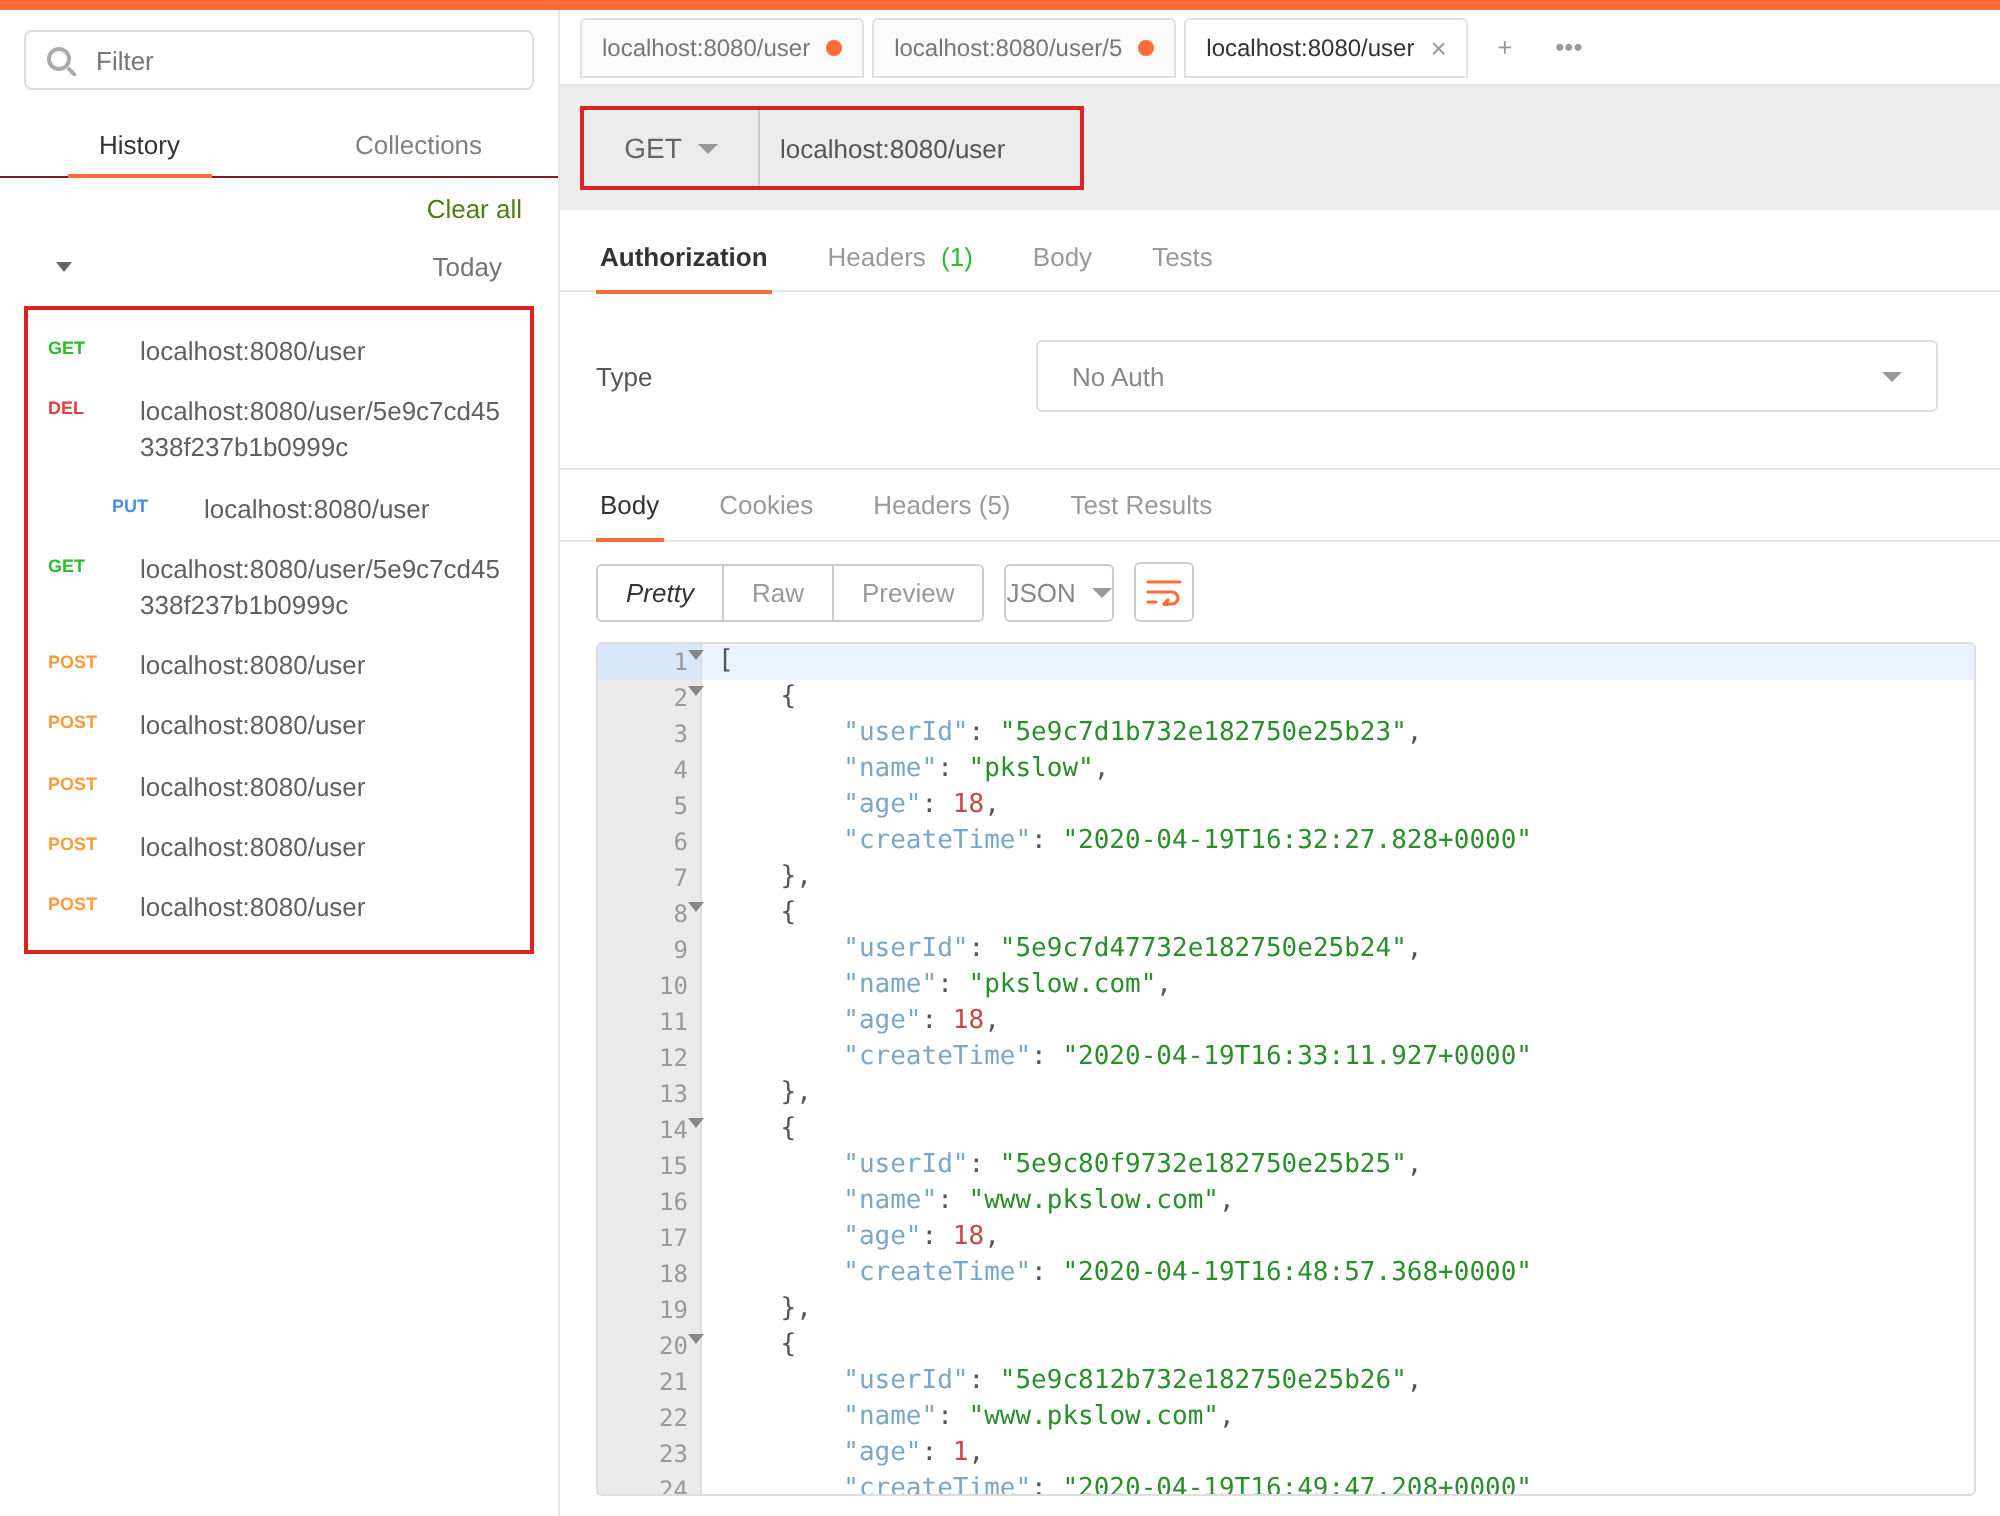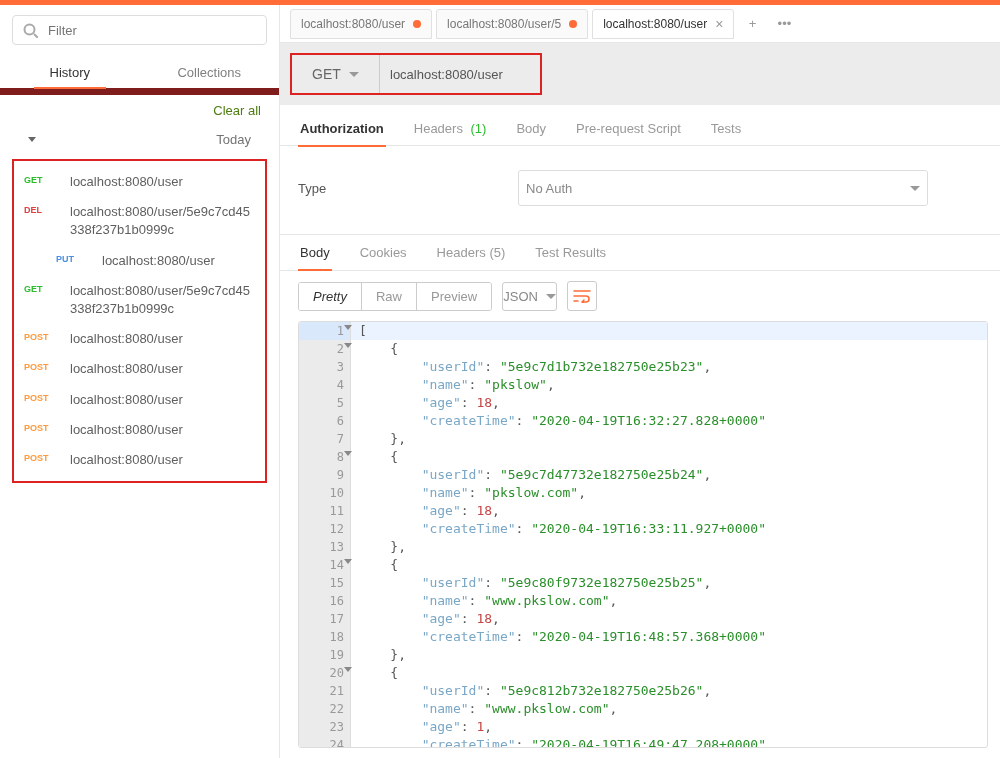--- a/index.html
+++ b/index.html
@@ -7,21 +7,21 @@
   .app { display: flex; flex-direction: column; width: 1000px; height: 758px; }
   .topbar { height: 5px; background: #ff6c37; }
   .main { flex: 1; display: flex; overflow: hidden; }
 
   
   .sidebar { width: 280px; border-right: 1px solid #e6e6e6; display: flex; flex-direction: column; background: #fff; }
   .filter-wrap { padding: 10px 12px; }
   .filter { display: flex; align-items: center; border: 1px solid #ddd; border-radius: 4px; padding: 4px 10px; height: 30px; color: #aaa; }
   .filter svg { width: 15px; height: 15px; fill: none; stroke: #aaa; stroke-width: 2; margin-right: 10px; }
   .filter input { border: none; outline: none; font-size: 13px; color: #555; flex: 1; background: transparent; }
-  .side-tabs { display: flex; border-bottom: 7px solid #7f1d1d; }
+  .side-tabs { display: flex; border-bottom: 1px solid #7f1d1d; }
   .side-tab { flex: 1; text-align: center; padding: 10px 0 8px; color: #808080; cursor: pointer; position: relative; }
   .side-tab.active { color: #333; }
   .side-tab.active::after { content:""; position: absolute; left: 34px; right: 34px; bottom: -1px; height: 2px; background: #ff6c37; }
   .clear-row { display: flex; justify-content: flex-end; padding: 8px 18px; }
   .clear-row a { color: #4d7c0f; font-size: 13px; text-decoration: none; }
   .section-head { display: flex; align-items: center; padding: 6px 28px; color: #737373; justify-content: space-between; }
   .caret { display: inline-block; width: 0; height: 0; border-left: 4px solid transparent; border-right: 4px solid transparent; border-top: 5px solid #666; margin-right: 10px; }
   .history-box { margin: 6px 12px 12px 12px; border: 2px solid #d22; padding: 6px 6px; }
   .hist-item { display: flex; align-items: flex-start; padding: 6px 4px; cursor: pointer; }
   .method { width: 40px; font-size: 9px; font-weight: 700; margin-right: 6px; margin-top: 2px; text-align: left; }
@@ -44,21 +44,21 @@
 
   .sub-tabs { display: flex; gap: 26px; padding: 10px 18px 0; }
   .sub-tab { padding: 6px 2px 10px; color: #999; cursor: pointer; position: relative; }
   .sub-tab.active { color: #333; font-weight: bold; }
   .sub-tab.active::after { content:""; position: absolute; left:0; right:0; bottom: -1px; height: 2px; background: #ff6c37; }
   .sub-tab .count { color: #2bbd2b; margin-left: 4px; }
   .divider { height: 1px; background: #e6e6e6; margin-top: -1px; }
 
   .auth-type-row { display: flex; align-items: center; padding: 24px 18px 28px; }
   .auth-label { width: 220px; color: #555; }
-  .auth-select { width: 410px; height: 36px; border: 1px solid #ddd; border-radius: 3px; display: flex; align-items: center; justify-content: space-between; padding: 0 7px; color: #888; cursor: pointer; background:#fff; }
+  .auth-select { width: 451px; height: 36px; border: 1px solid #ddd; border-radius: 3px; display: flex; align-items: center; justify-content: space-between; padding: 0 17px; color: #888; cursor: pointer; background:#fff; }
 
   .resp-tabs { display: flex; gap: 26px; padding: 0 18px; border-top: 1px solid #e6e6e6; border-bottom: 1px solid #e6e6e6; }
   .resp-tab { padding: 10px 2px; color: #999; cursor: pointer; position: relative; }
   .resp-tab.active { color: #333; }
   .resp-tab.active::after { content:""; position: absolute; left:0; right:0; bottom: -1px; height: 2px; background: #ff6c37; }
 
   .view-row { display: flex; align-items: center; gap: 10px; padding: 10px 18px; }
   .seg { display: flex; border: 1px solid #ccc; border-radius: 3px; overflow: hidden; }
   .seg-btn { padding: 6px 14px; color: #999; cursor: pointer; border-left: 1px solid #ccc; background:#fff; }
   .seg-btn:first-child { border-left:none; }
@@ -172,21 +172,20 @@
         </div>
       </div>
 
       <div class="sub-tabs">
         <div class="sub-tab active">Authorization</div>
         <div class="sub-tab">
           <span>Headers</span>
           <span class="count">(1)</span>
         </div>
         <div class="sub-tab">Body</div>
-        <div class="sub-tab">Pre-request Script</div>
         <div class="sub-tab">Tests</div>
       </div>
       <div class="divider"></div>
 
       <div class="auth-type-row">
         <div class="auth-label">Type</div>
         <div class="auth-select">
           <span>No Auth</span>
           <span class="chevron"></span>
         </div>

